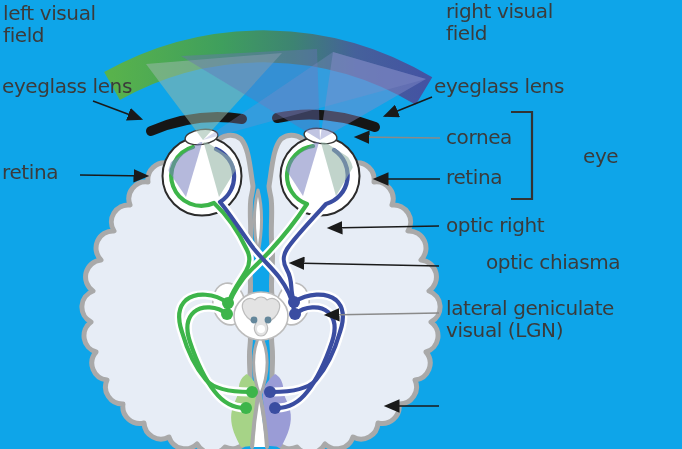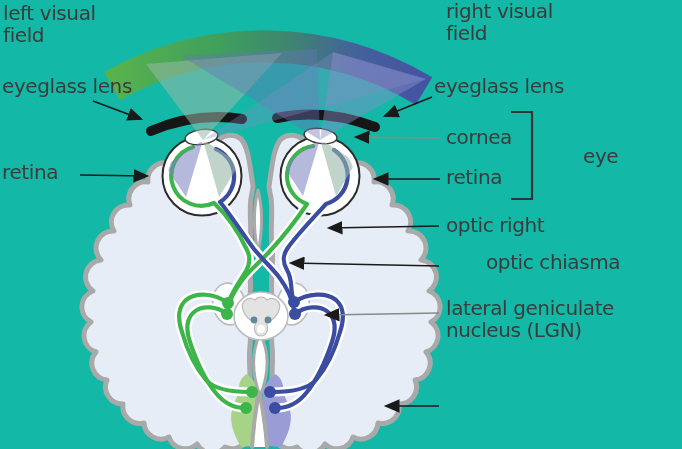--- a/index.html
+++ b/index.html
@@ -1,17 +1,17 @@
 <!DOCTYPE html>
 <html style="--field-green: #58b24c; --field-green2: #3f9f5d; --field-teal: #3d8472; --field-blueish: #45619b; --field-blue: #4453a2; --path-green: #3db54a; --path-blue: #3a4da1; --band-green: #a6d387; --band-purple: #9a9cd6; --brain-fill: #e7edf6; --brain-outline: #a9a9a9; --capsule-outline: #bcbcbc; --midbrain-fill: #e3e3e3; --midbrain-dot: #64879b; --lens-black: #161616; --ink: #1a1a1a; --leader-gray: #8a8a8a; --text: #3b3b3b; --cone-teal: rgba(152,184,168,0.55); --cone-blue: rgba(104,114,183,0.42); --cone-lavender: rgba(135,142,202,0.45); --cone-lavender-faint: rgba(132,140,200,0.32); --cone-inside-teal: rgba(152,184,168,0.60); --cone-inside-lavender: rgba(120,128,192,0.55);"><head>
 <meta charset="utf-8">
 <style>
   html,body{margin:0;padding:0;background:#fff;}
   .stage{
-    position:relative;width:682px;height:449px;background:#14b8a6;overflow:hidden;
+    position:relative;width:682px;height:449px;background:#0ea5e9;overflow:hidden;
     font-family:"DejaVu Sans","Liberation Sans",sans-serif;color:var(--text,#3b3b3b);
   }
   .stage svg{position:absolute;left:0;top:0;}
   .lbl{position:absolute;font-size:20px;line-height:22px;letter-spacing:-0.4px;color:var(--text,#3b3b3b);}
   .lbl-left-visual{left:3px;top:2px;width:118px;}
   .lbl-right-visual{left:446px;top:0px;width:140px;}
   .lbl-eyeglass-l{left:2px;top:75px;}
   .lbl-eyeglass-r{left:434px;top:75px;}
   .lbl-cornea{left:446px;top:126px;}
   .lbl-eye{left:543px;top:145px;margin-left:40px;}
@@ -180,15 +180,15 @@
 <div class="lbl lbl-left-visual">left visual field</div>
 <div class="lbl lbl-right-visual">right visual field</div>
 <div class="lbl lbl-eyeglass-l">eyeglass lens</div>
 <div class="lbl lbl-eyeglass-r">eyeglass lens</div>
 <div class="lbl lbl-cornea">cornea</div>
 <div class="lbl lbl-eye">eye</div>
 <div class="lbl lbl-retina-l">retina</div>
 <div class="lbl lbl-retina-r">retina</div>
 <div class="lbl lbl-optic-nerve">optic right</div>
 <div class="lbl lbl-optic-chiasma">optic chiasma</div>
-<div class="lbl lbl-lgn">lateral geniculate nucleus (LGN)</div>
+<div class="lbl lbl-lgn">lateral geniculate visual (LGN)</div>
 
 </div>
 
 </body></html>

